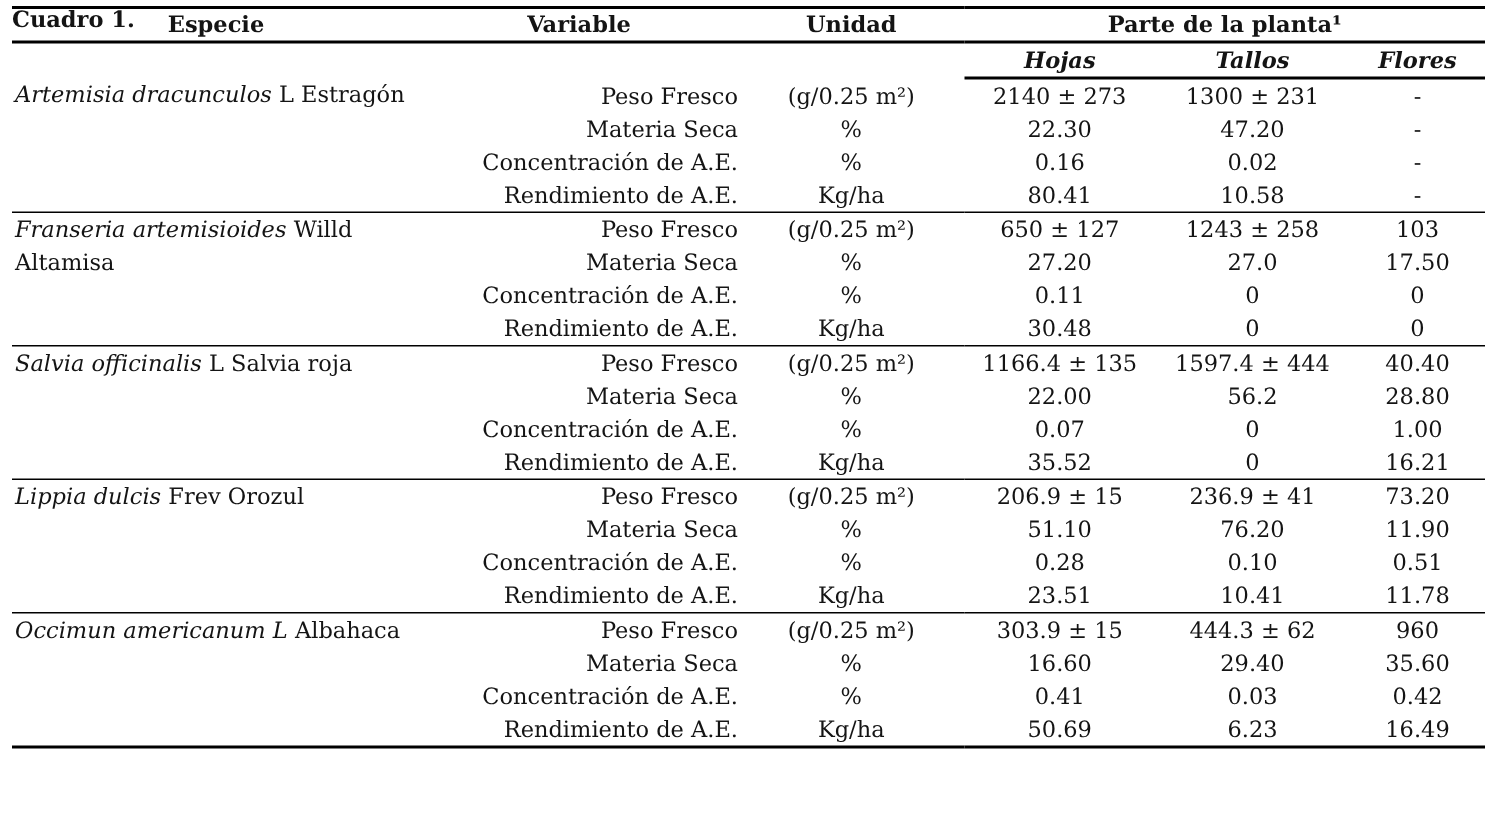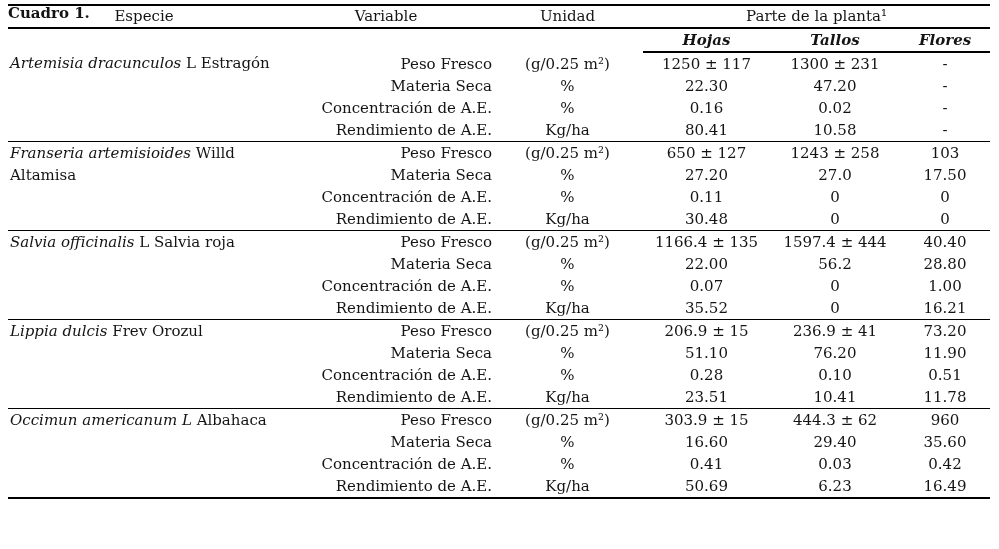--- a/index.html
+++ b/index.html
@@ -51,21 +51,21 @@
     margin: 0;
     font-weight: normal;
     line-height: 22px;
     white-space: nowrap;
     overflow: visible;
   }
 
   thead tr.hrow1 th {
     border-top: 2px solid #000;
     border-bottom: 2px solid #000;
-    font-weight: normal;
+    font-weight: bold;
     height: 21px;
     line-height: 21px;
     text-align: center;
   }
   thead tr.hrow2 th {
     height: 22px;
     font-weight: bold;
     text-align: center;
     font-style: italic;
   }
@@ -125,21 +125,21 @@
         <th class="part-col">Tallos</th>
         <th class="part-col">Flores</th>
       </tr>
     </thead>
 
     <tbody class="species-block">
       <tr>
         <td class="cell-species" rowspan="4"><i>Artemisia dracunculos</i> <span>L Estragón</span></td>
         <td class="cell-variable">Peso Fresco</td>
         <td class="cell-unidad">(g/0.25 m²)</td>
-        <td class="cell-hojas">1250 ± 117</td>
+        <td class="cell-hojas">2140 ± 273</td>
         <td class="cell-tallos">1300 ± 231</td>
         <td class="cell-flores">-</td>
       </tr>
       <tr>
         <td class="cell-variable">Materia Seca</td>
         <td class="cell-unidad">%</td>
         <td class="cell-hojas">22.30</td>
         <td class="cell-tallos">47.20</td>
         <td class="cell-flores">-</td>
       </tr>

